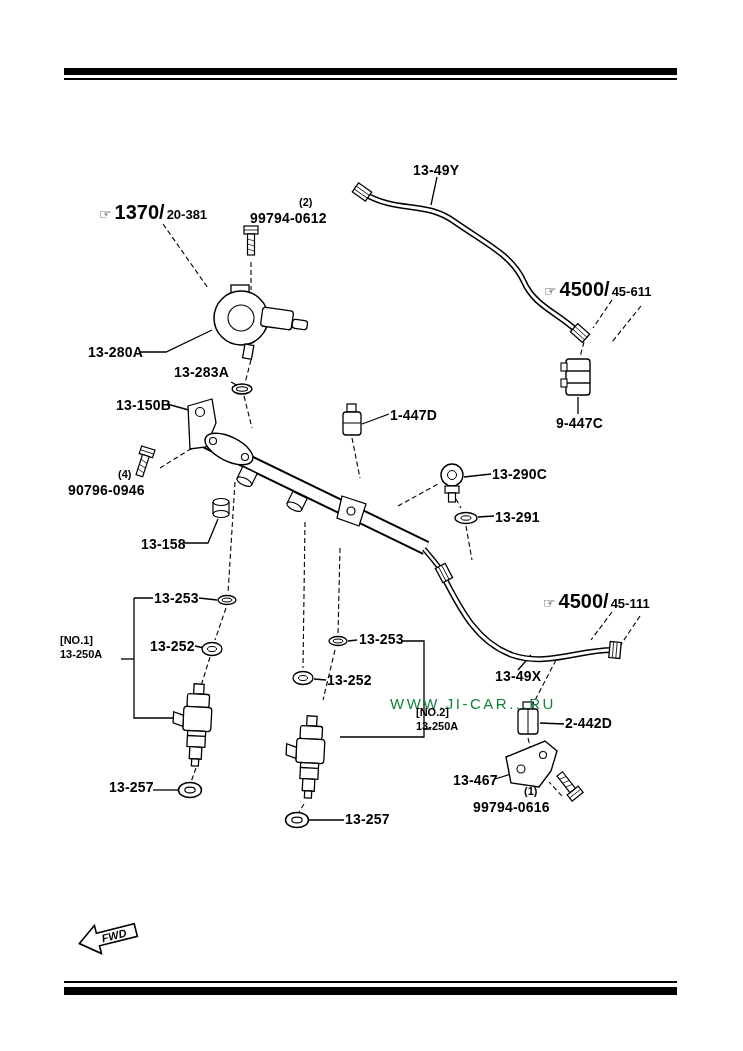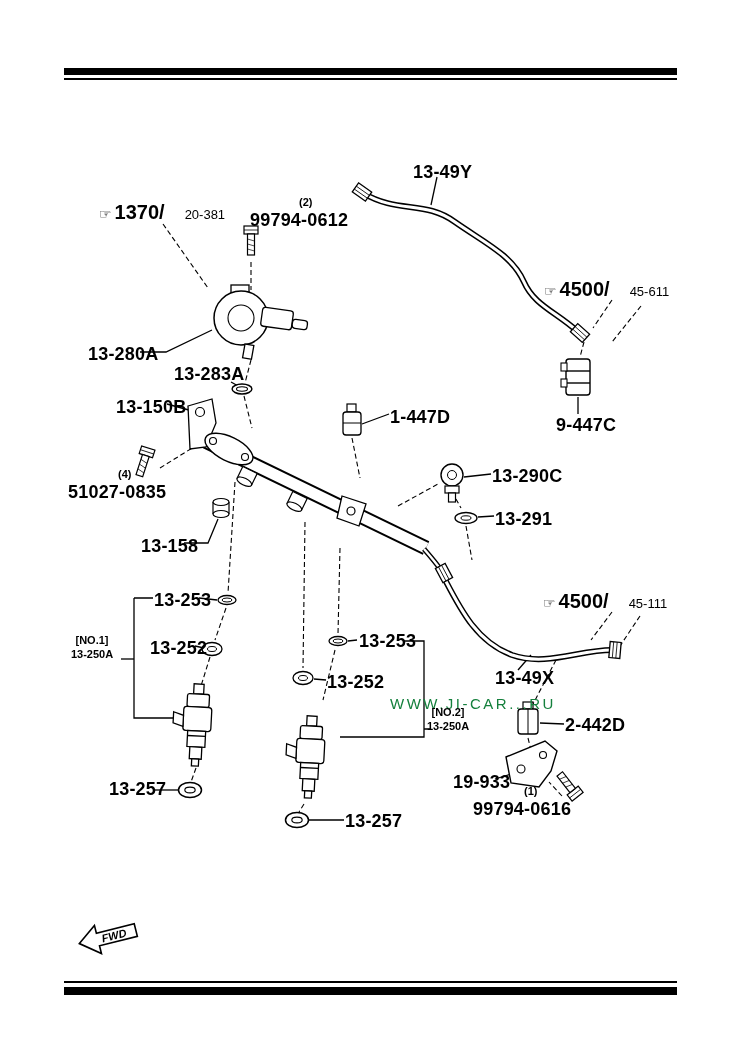--- a/index.html
+++ b/index.html
@@ -1,27 +1,27 @@
 <!DOCTYPE html>
 <html><head>
 <meta charset="utf-8">
 <style>
   *{margin:0;padding:0;box-sizing:border-box}
   html,body{background:#fff}
   body{width:743px;height:1051px;position:relative;font-family:"Liberation Sans",sans-serif;color:#000}
   .page{position:absolute;left:0;top:0;width:743px;height:1051px;background:#fff;overflow:hidden}
   .rule{position:absolute;background:#000}
   svg.art{position:absolute;left:0;top:0}
-  .lbl{position:absolute;font-weight:bold;font-size:18px;white-space:nowrap;letter-spacing:.2px}
+  .lbl{position:absolute;font-weight:bold;font-size:14px;white-space:nowrap;letter-spacing:.2px}
   .qty{position:absolute;font-weight:bold;font-size:11px;white-space:nowrap}
   .ref{position:absolute;display:flex;align-items:baseline;white-space:nowrap}
   .ref .hand{font-size:14px;font-weight:normal;margin-right:3px}
   .ref .code{font-size:20px;font-weight:bold}
-  .ref .fig{font-size:13px;font-weight:normal;margin-left:20px}
-  .group{position:absolute;text-align:center;width:64px}
+  .ref .fig{font-size:13px;font-weight:bold;margin-left:2px}
+  .group{position:absolute;text-align:left;width:64px}
   .group .tag{display:block;font-size:11px;font-weight:bold;line-height:13px}
   .group .num{display:block;font-size:11px;font-weight:bold;line-height:15px}
   .watermark{position:absolute;font-size:15px;color:#15803d;letter-spacing:2.5px;white-space:nowrap}
 </style>
 </head>
 <body>
 
 <div class="page">
 
   <div class="rule" style="left:64px;top:68px;width:613px;height:7px"></div>
@@ -274,21 +274,21 @@
     <span class="fig">45-611</span>
   </div>
 
   <div class="lbl" style="left:88px;top:344px">13-280A</div>
   <div class="lbl" style="left:174px;top:364px">13-283A</div>
   <div class="lbl" style="left:116px;top:397px">13-150B</div>
   <div class="lbl" style="left:390px;top:407px">1-447D</div>
   <div class="lbl" style="left:556px;top:415px">9-447C</div>
 
   <div class="qty" style="left:118px;top:468px">(4)</div>
-  <div class="lbl" style="left:68px;top:482px">51027-0835</div>
+  <div class="lbl" style="left:68px;top:482px">90796-0946</div>
 
   <div class="lbl" style="left:492px;top:466px">13-290C</div>
   <div class="lbl" style="left:495px;top:509px">13-291</div>
   <div class="lbl" style="left:141px;top:536px">13-158</div>
 
   <div class="lbl" style="left:154px;top:590px">13-253</div>
   <div class="lbl" style="left:150px;top:638px">13-252</div>
 
   <div class="group" style="left:60px;top:634px">
     <span class="tag">[NO.1]</span>
@@ -308,20 +308,20 @@
 
   <div class="watermark" style="left:390px;top:695px">WWW.JI-CAR...RU</div>
 
   <div class="lbl" style="left:565px;top:715px">2-442D</div>
 
   <div class="group" style="left:416px;top:706px">
     <span class="tag">[NO.2]</span>
     <span class="num">13-250A</span>
   </div>
 
-  <div class="lbl" style="left:453px;top:772px">19-933</div>
+  <div class="lbl" style="left:453px;top:772px">13-467</div>
   <div class="qty" style="left:524px;top:785px">(1)</div>
   <div class="lbl" style="left:473px;top:799px">99794-0616</div>
 
   <div class="lbl" style="left:109px;top:779px">13-257</div>
   <div class="lbl" style="left:345px;top:811px">13-257</div>
 
 </div>
 
 </body></html>

